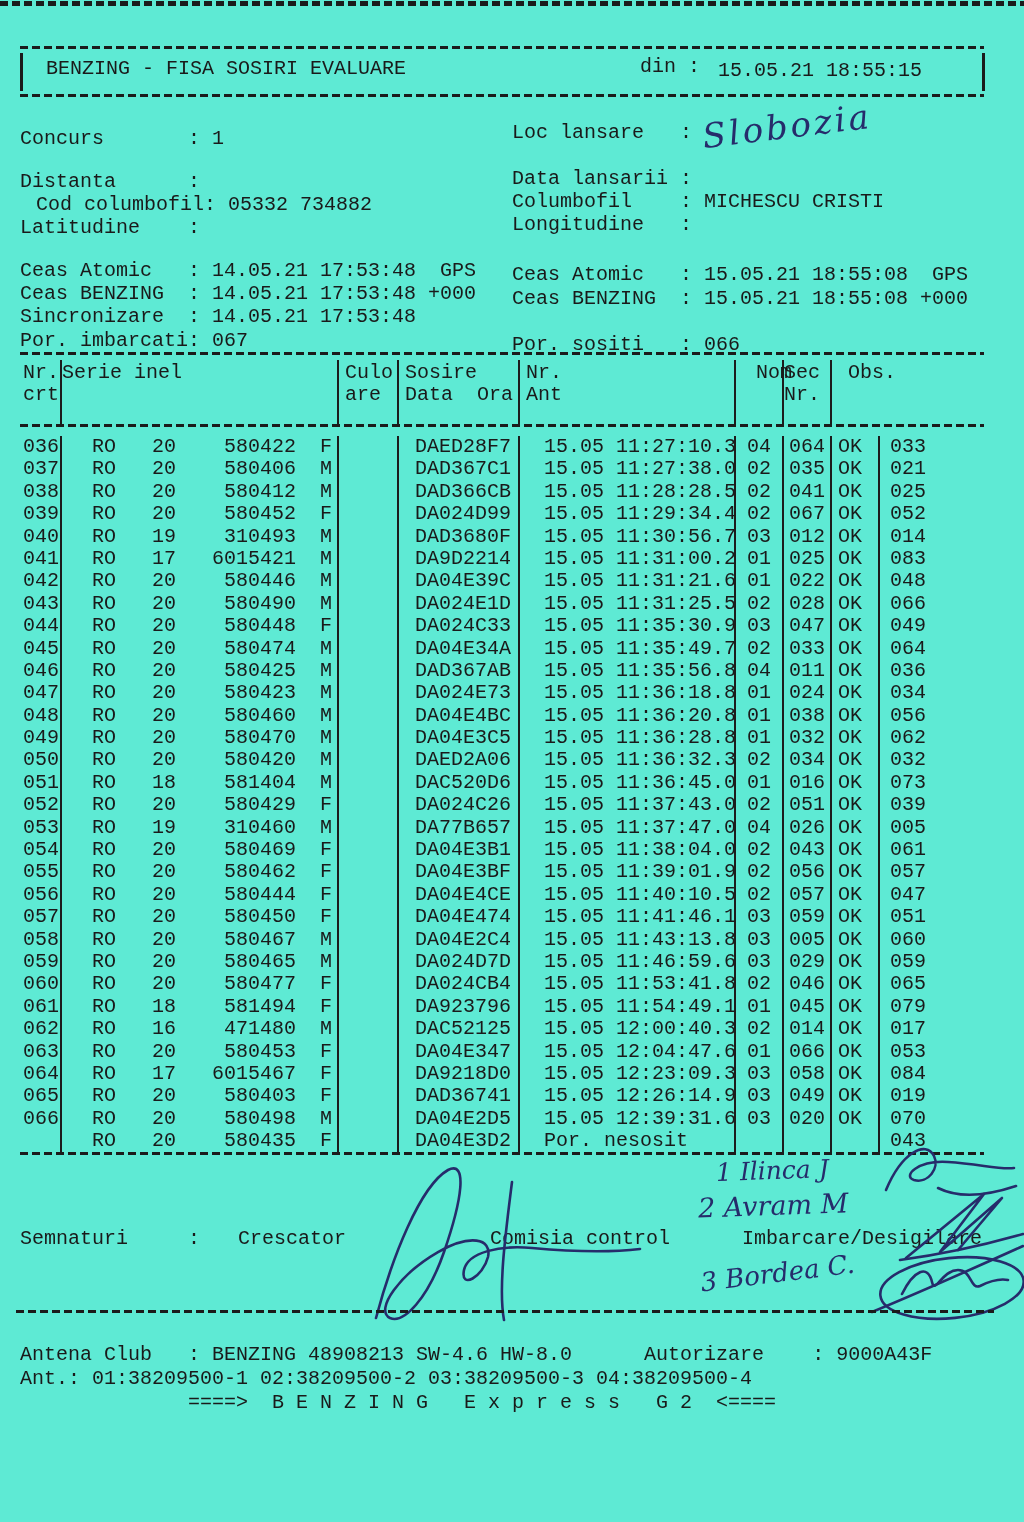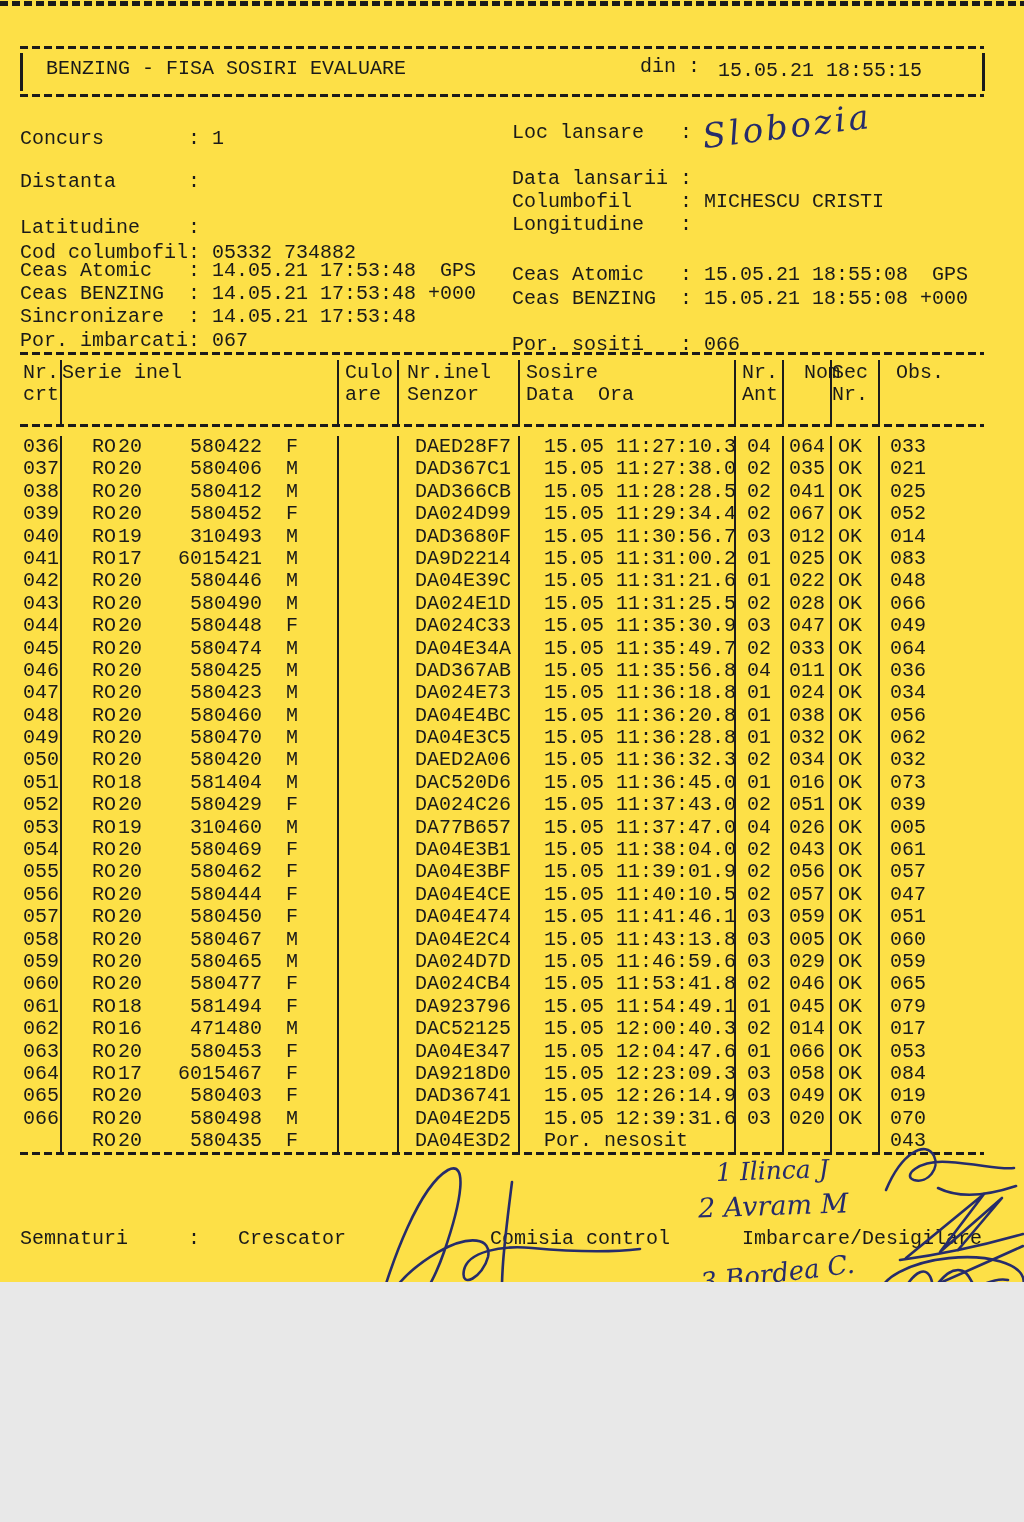--- a/index.html
+++ b/index.html
@@ -1,16 +1,16 @@
 <!DOCTYPE html>
 <html><head>
 <meta charset="utf-8">
 <style>
   html,body{margin:0;padding:0;background:#e8e8e8;}
-  .page{position:relative;width:1024px;height:1282px;margin:0 auto;background:#fde047;
+  .page{position:relative;width:1024px;height:1522px;margin:0 auto;background:#5eead4;
         font-family:"Liberation Mono","DejaVu Sans Mono",monospace;font-size:20px;color:#1a1a1a;overflow:hidden;}
   .dash{position:absolute;height:3px;background:repeating-linear-gradient(90deg,#1b1b1b 0 8px,transparent 8px 12px);}
   .vpipe{position:absolute;width:2.5px;background:#1b1b1b;}
   .line{position:absolute;white-space:pre;line-height:22px;}
   .plbl{white-space:pre;}
   .pval{margin-left:12px;white-space:pre;}
   .abs{position:absolute;white-space:pre;line-height:22px;}
   
   .hgrid,.tgrid{position:absolute;left:20px;display:grid;grid-template-columns:42px 277px 60px 121px 216px 48px 48px 48px 103px;}
   .hgrid{top:360px;}
@@ -29,21 +29,21 @@
   .h-nr{padding-left:3px;}
   .h-serie{}
   .h-culo{padding-left:6px;}
   .h-senzor{padding-left:8px;}
   .h-sosire{padding-left:6px;}
   .h-ant{padding-left:6px;}
   .h-nom{padding-left:20px;}
   .h-sec{}
   .h-obs{padding-left:16px;}
   .f-country{display:inline-block;margin-left:30px;width:26px;}
-  .f-year{display:inline-block;width:26px;}
+  .f-year{display:inline-block;margin-left:34px;width:26px;}
   .f-ring{display:inline-block;margin-left:20px;width:98px;text-align:right;}
   .f-sex{display:inline-block;margin-left:24px;}
   
   .hand{position:absolute;font-family:"DejaVu Serif","Liberation Serif",serif;font-style:italic;color:#262c6b;white-space:pre;}
   .hand-loc{left:702px;top:106px;font-size:34px;letter-spacing:3px;transform:rotate(-7deg);}
   .hand-n1{left:716px;top:1156px;font-size:25px;transform:rotate(-2deg);}
   .hand-n2{left:698px;top:1190px;font-size:27px;transform:rotate(-2deg);}
   .hand-n3{left:700px;top:1258px;font-size:26px;transform:rotate(-7deg);}
   .ink-overlay{position:absolute;left:0;top:0;pointer-events:none;}
 </style>
@@ -57,21 +57,21 @@
   <div class="dash" style="left:20px;top:46px;width:964px;"></div>
   <div class="dash" style="left:20px;top:94px;width:964px;"></div>
   <div class="vpipe" style="left:20px;top:53px;height:38px;"></div>
   <div class="vpipe" style="left:982px;top:53px;height:38px;"></div>
   <div class="abs" style="left:46px;top:58px;">BENZING - FISA SOSIRI EVALUARE</div>
   <div class="abs" style="left:640px;top:56px;">din :</div>
   <div class="abs" style="left:718px;top:60px;">15.05.21 18:55:15</div>
 
   <div class="line" style="left:20px;top:128px;"><span class="plbl">Concurs       :</span><span class="pval">1</span></div>
   <div class="line" style="left:20px;top:171px;"><span class="plbl">Distanta      :</span><span class="pval"></span></div>
-  <div class="line" style="left:20px;top:194px;margin-top:48px;"><span class="plbl">Cod columbofil:</span><span class="pval">05332 734882</span></div>
+  <div class="line" style="left:36px;top:194px;"><span class="plbl">Cod columbofil:</span><span class="pval">05332 734882</span></div>
   <div class="line" style="left:20px;top:217px;"><span class="plbl">Latitudine    :</span><span class="pval"></span></div>
 
   <div class="line" style="left:512px;top:122px;"><span class="plbl">Loc lansare   :</span><span class="pval"></span></div>
   <div class="line" style="left:512px;top:168px;"><span class="plbl">Data lansarii :</span><span class="pval"></span></div>
   <div class="line" style="left:512px;top:191px;"><span class="plbl">Columbofil    :</span><span class="pval">MICHESCU CRISTI</span></div>
   <div class="line" style="left:512px;top:214px;"><span class="plbl">Longitudine   :</span><span class="pval"></span></div>
 
   <div class="hand hand-loc">Slobozia</div>
 
   <div class="line" style="left:20px;top:260px;"><span class="plbl">Ceas Atomic   :</span><span class="pval">14.05.21 17:53:48  GPS</span></div>
@@ -90,24 +90,20 @@
     <div class="cell bR h-nr">
         <div>Nr.</div>
         <div>crt</div>
       </div>
     <div class="cell bR h-serie">
         <div>Serie inel</div>
       </div>
     <div class="cell bR h-culo">
         <div>Culo</div>
         <div>are</div>
-      </div>
-    <div class="cell bR h-senzor">
-        <div>Nr.inel</div>
-        <div>Senzor</div>
       </div>
     <div class="cell bR h-sosire">
         <div>Sosire</div>
         <div>Data  Ora</div>
       </div>
     <div class="cell bR h-ant">
         <div>Nr.</div>
         <div>Ant</div>
       </div>
     <div class="cell bR h-nom">
@@ -495,15 +491,16 @@
       <path d="M906,1258 L984,1194 L940,1252 L1002,1198 L958,1250"></path>
       <path d="M900,1260 C945,1254 995,1242 1023,1234"></path>
       <ellipse cx="952" cy="1288" rx="72" ry="30" transform="rotate(-6 952 1288)"></ellipse>
       <path d="M902,1294 C914,1270 928,1264 932,1282 C935,1295 942,1270 958,1270 C972,1270 970,1290 980,1286 C988,1282 998,1278 1008,1280"></path>
       <path d="M872,1312 C930,1288 992,1260 1023,1246"></path>
     </g>
   </svg>
 
   <div class="dash" style="left:16px;top:1310px;width:978px;"></div>
   <div class="abs" style="left:20px;top:1344px;">Antena Club   : BENZING 48908213 SW-4.6 HW-8.0      Autorizare    : 9000A43F</div>
+  <div class="abs" style="left:20px;top:1368px;">Ant.: 01:38209500-1 02:38209500-2 03:38209500-3 04:38209500-4</div>
   <div class="abs" style="left:20px;top:1392px;">              ====&gt;  B E N Z I N G   E x p r e s s   G 2  &lt;====</div>
 
 </div>
 
 </body></html>

